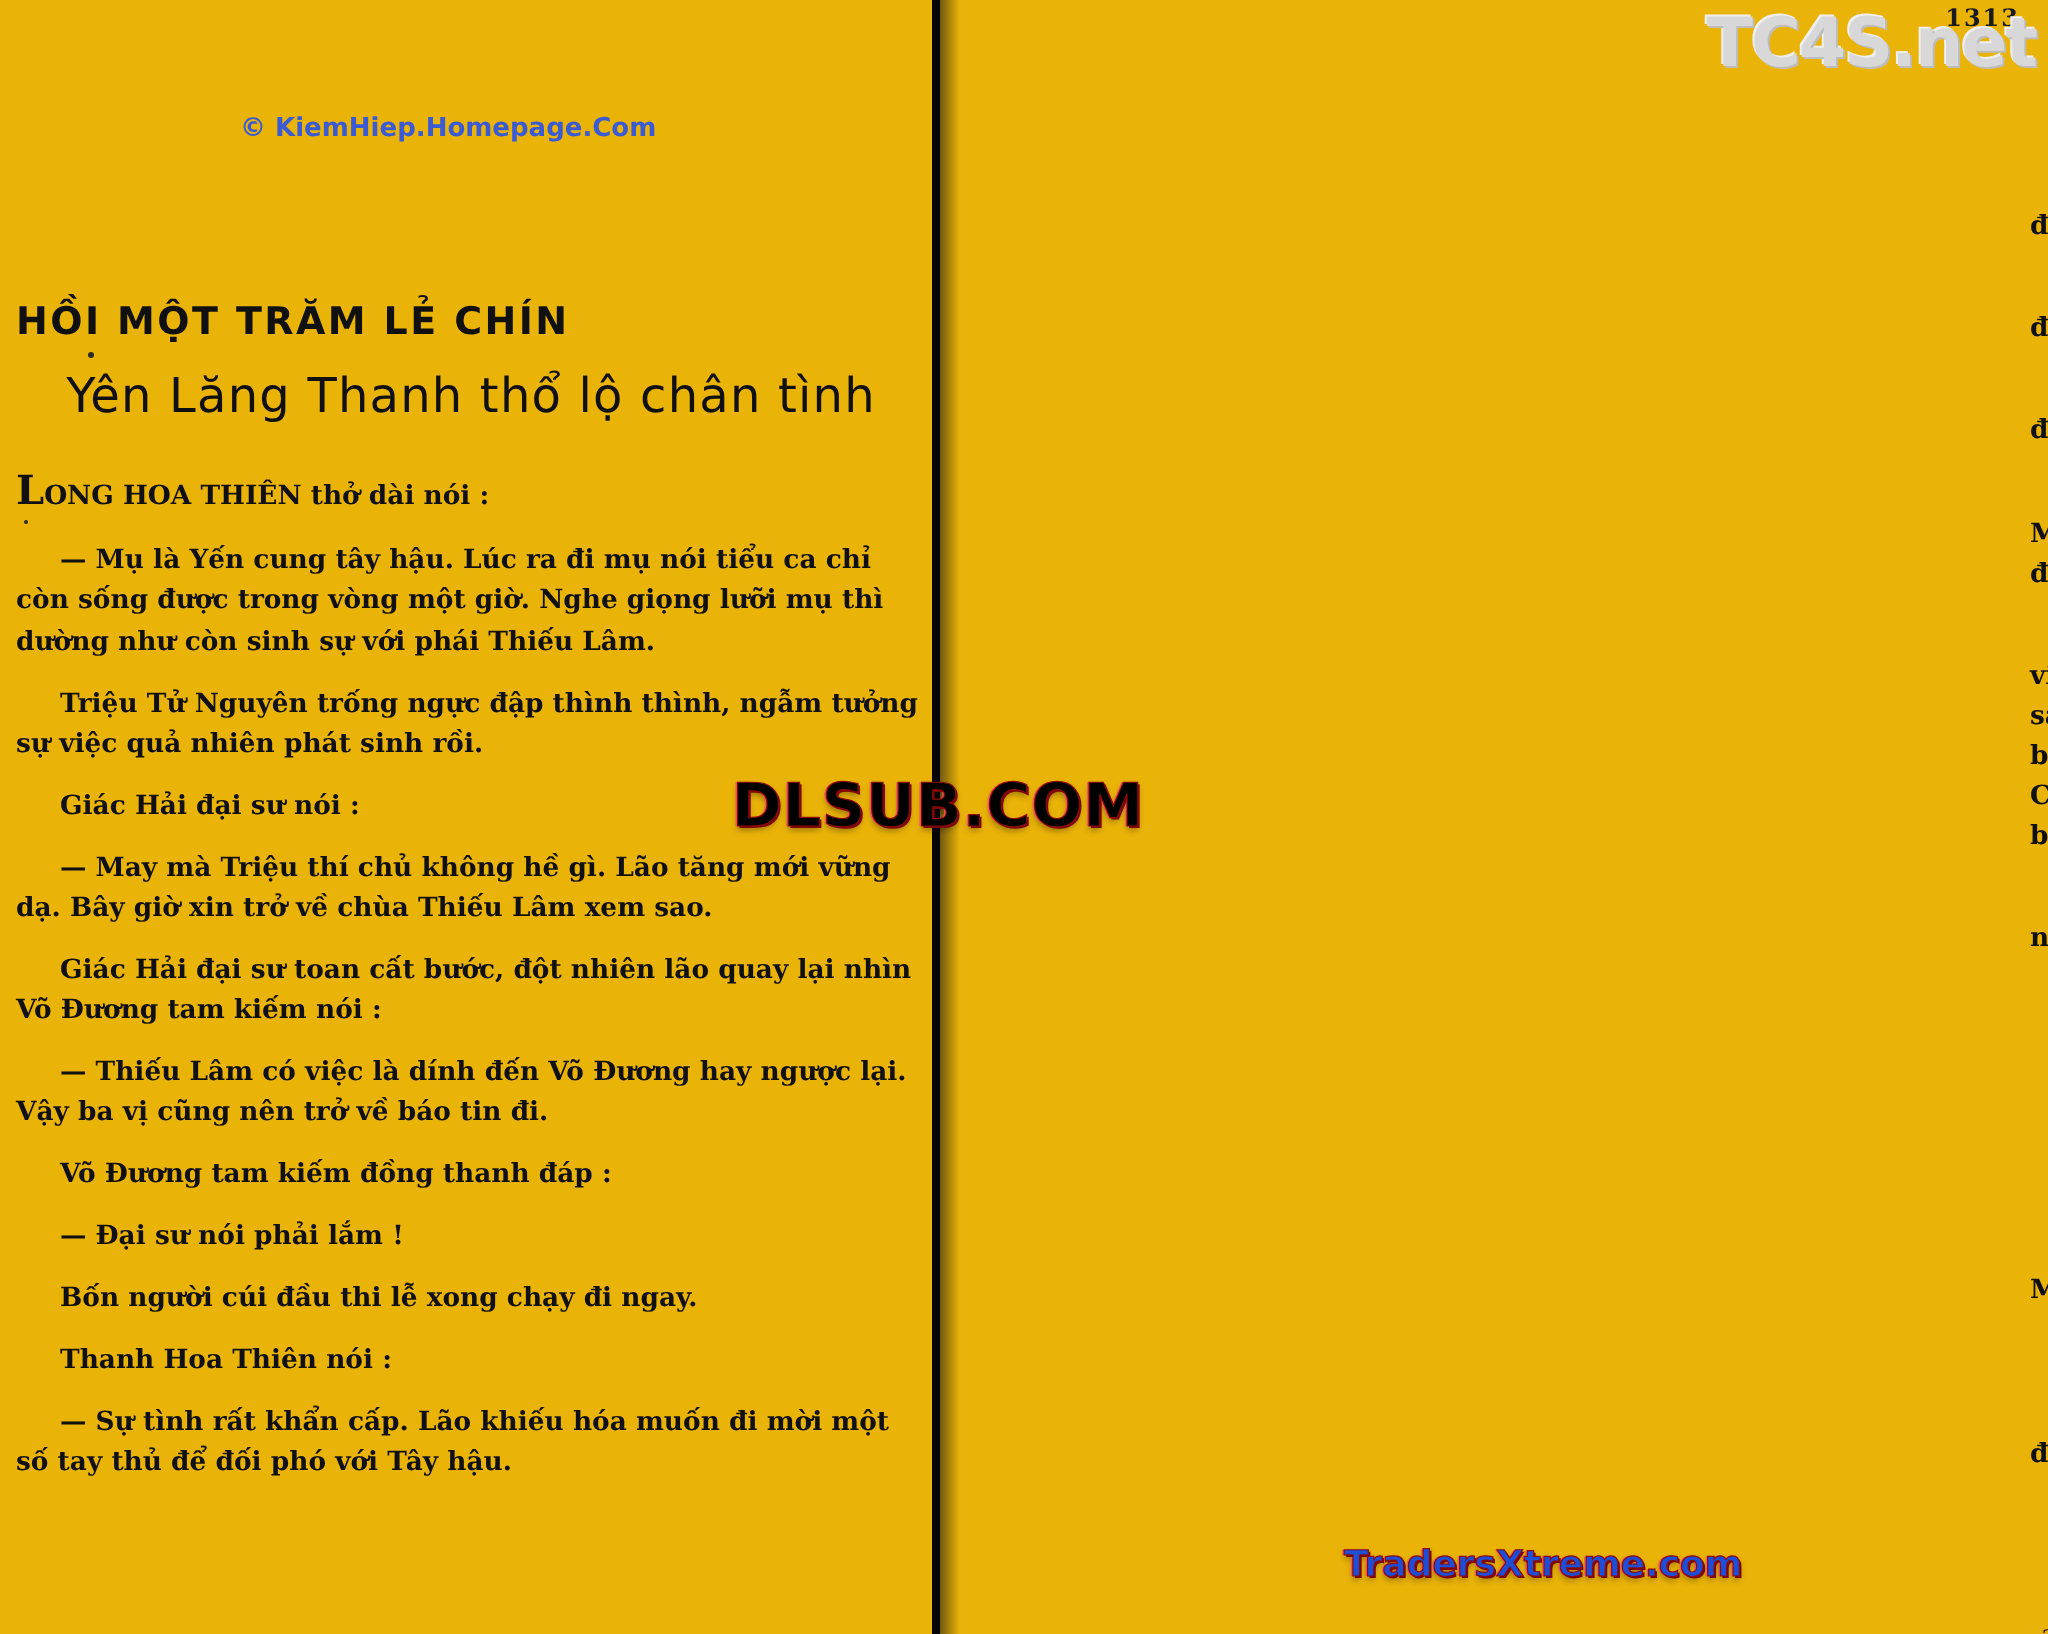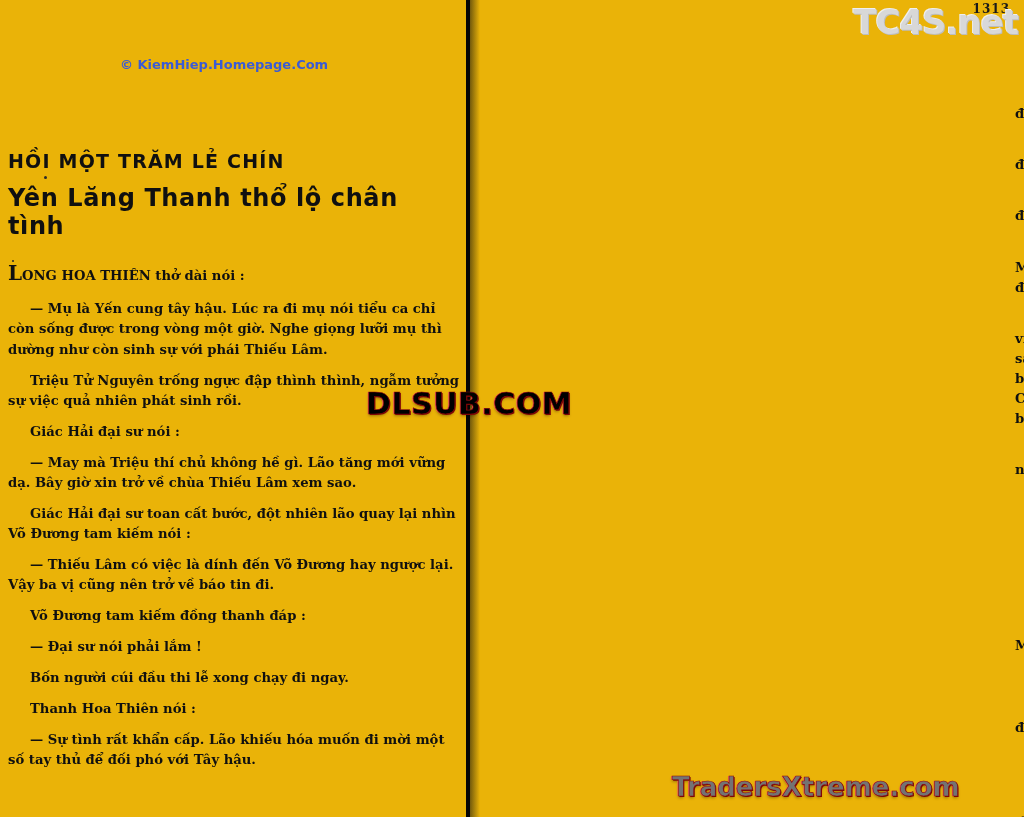--- a/index.html
+++ b/index.html
@@ -96,22 +96,23 @@
   }
 
   .chapter-line1 {
     font-size: 19px;
     font-weight: bold;
     letter-spacing: 1.2px;
     margin: 0 0 12px 0;
     font-family: "DejaVu Sans", sans-serif;
   }
   .chapter-line2 {
+    text-align: center;
     font-size: 24px;
-    font-weight: bold;
+    font-weight: normal;
     letter-spacing: .6px;
     margin: 0 0 18px 0;
     font-family: "DejaVu Sans", sans-serif;
   }
 
   p.para {
     margin: 0 0 11px 0;
     font-size: 13.2px;
     line-height: 1.52;
     text-align: left;
@@ -158,22 +159,22 @@
     text-shadow:
        1px 1px 0 #7d0606,
       -1px 0 0 #f05a5a,
        0 2px 3px rgba(0,0,0,.35);
     letter-spacing: .5px;
     -webkit-text-stroke: 0.6px #8d0a0a;
   }
   #wm-traders {
     top: 772px;
     left: 672px;
-    font-size: 26px;
-    color: #737373;
+    font-size: 18px;
+    color: #1d4ed8;
     text-shadow:
        1px 1px 0 #7d0606,
       -1px 0 0 #f05a5a,
        0 2px 3px rgba(0,0,0,.35);
     -webkit-text-stroke: 0.6px #8d0a0a;
   }
   #wm-kiemhiep {
     position: absolute;
     top: 57px;
     left: 120px;

